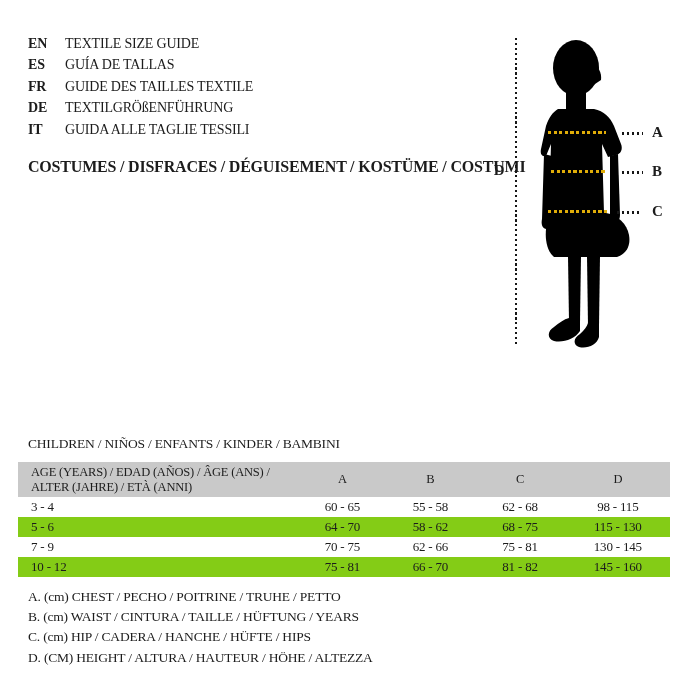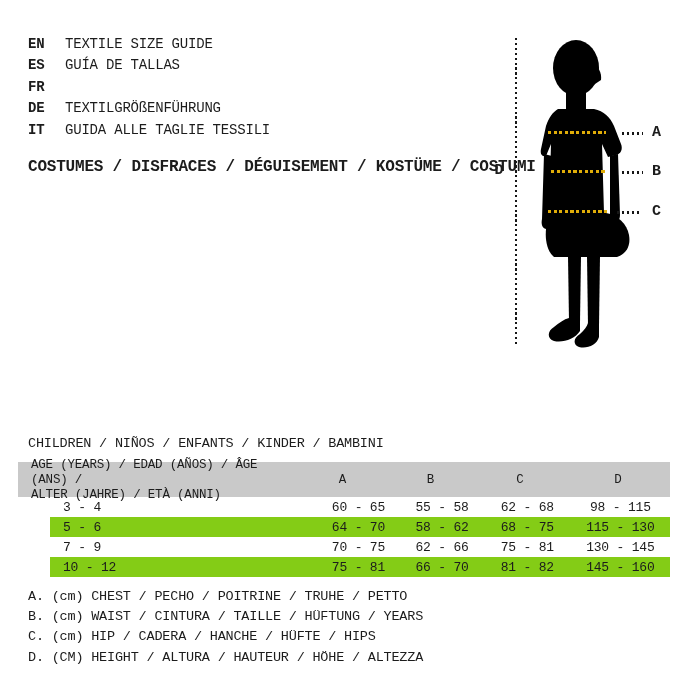--- a/index.html
+++ b/index.html
@@ -1,18 +1,18 @@
 <!DOCTYPE html>
 <html><head>
 <meta charset="utf-8">
 <style>
   html,body{margin:0;padding:0;background:#fff;}
   #canvas{
     position:relative;width:676px;height:700px;background:#ffffff;
-    font-family:Liberation Mono, monospace;
+    font-family:Liberation Serif, serif;
     color:#1c1c1c;overflow:hidden;letter-spacing:-0.2px;
   }
   .abs{position:absolute;}
 
   
   .lang-block{left:28px;top:33px;}
   .lang-row{display:flex;height:21.5px;align-items:center;font-size:14px;}
   .lang-code{width:37px;font-weight:bold;font-weight:600;}
   .lang-label{white-space:nowrap;text-align:right;}
   .costumes-title{left:28px;top:158px;font-size:16px;font-weight:bold;white-space:nowrap;}
@@ -39,21 +39,21 @@
 
   
   .children-title{left:28px;top:436px;font-size:13.5px;white-space:nowrap;}
   .size-table{left:18px;top:462px;width:652px;font-size:13px;}
   .t-row{display:flex;align-items:center;}
   .t-header{background:#c9c9c9;height:35px;font-size:12.5px;}
   .t-header .age-col{line-height:15px;padding-top:1px;}
   .age-col{width:43%;padding-left:13px;box-sizing:border-box;}
   .val-col{text-align:center;}
   .colA{width:13.5%;}.colB{width:13.5%;}.colC{width:14%;}.colD{width:16%;}
-  .t-data{height:20px;margin-left:32px;}
+  .t-data{height:20px;}
   .t-data.alt{background:#84cc16;}
 
   
   .legend{left:28px;top:587px;font-size:13.5px;line-height:20.2px;white-space:nowrap;}
 </style>
 </head>
 <body>
 
 <div id="canvas">
 
@@ -61,20 +61,21 @@
     <div class="lang-row">
       <span class="lang-code">EN</span>
       <span class="lang-label">TEXTILE SIZE GUIDE</span>
     </div>
     <div class="lang-row">
       <span class="lang-code">ES</span>
       <span class="lang-label">GUÍA DE TALLAS</span>
     </div>
     <div class="lang-row">
       <span class="lang-code">FR</span>
+      <span class="lang-label">GUIDE DES TAILLES TEXTILE</span>
     </div>
     <div class="lang-row">
       <span class="lang-code">DE</span>
       <span class="lang-label">TEXTILGRÖßENFÜHRUNG</span>
     </div>
     <div class="lang-row">
       <span class="lang-code">IT</span>
       <span class="lang-label">GUIDA ALLE TAGLIE TESSILI</span>
     </div>
   </div>

